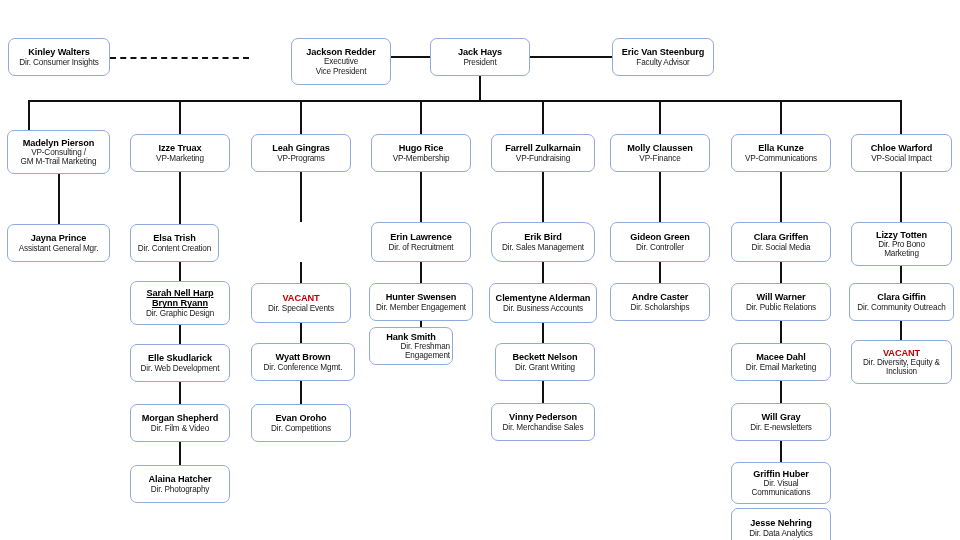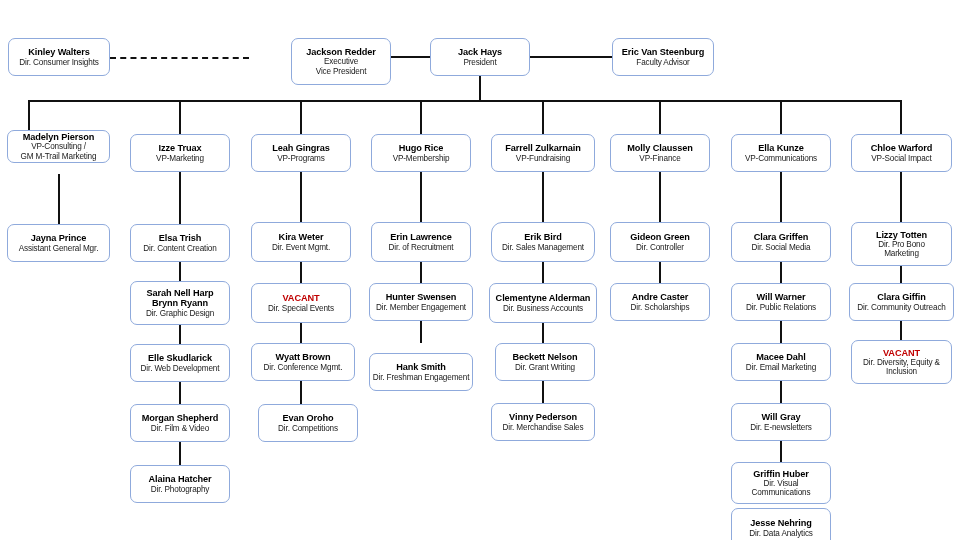--- a/index.html
+++ b/index.html
@@ -35,20 +35,21 @@
   }
   .node .nm {
     font-weight: bold;
     font-size: 9.2px;
     color: #000000;
     letter-spacing: -0.1px;
     white-space: nowrap;
   }
   .node .nm.wrap {
     white-space: normal;
+    text-decoration: underline;
   }
   .node .ttl {
     font-size: 8.2px;
     color: #1a1a1a;
     letter-spacing: -0.15px;
   }
   .node.vacant .nm {
     color: #c00000;
   }
   .conn {
@@ -119,21 +120,21 @@
       <div class="ttl">Vice President</div>
     </div>
     <div class="node" style="left: 430px; top: 38px; width: 100px; height: 38px;">
       <div class="nm">Jack Hays</div>
       <div class="ttl">President</div>
     </div>
     <div class="node" style="left: 612px; top: 38px; width: 102px; height: 38px;">
       <div class="nm">Eric Van Steenburg</div>
       <div class="ttl">Faculty Advisor</div>
     </div>
-    <div class="node" style="left: 7px; top: 130px; width: 103px; height: 33px;">
+    <div class="node" style="left: 7px; top: 130px; width: 103px; height: 44px;">
       <div class="nm">Madelyn Pierson</div>
       <div class="ttl">VP-Consulting /</div>
       <div class="ttl">GM M-Trail Marketing</div>
     </div>
     <div class="node" style="left: 130px; top: 134px; width: 100px; height: 38px;">
       <div class="nm">Izze Truax</div>
       <div class="ttl">VP-Marketing</div>
     </div>
     <div class="node" style="left: 251px; top: 134px; width: 100px; height: 38px;">
       <div class="nm">Leah Gingras</div>
@@ -156,66 +157,62 @@
       <div class="ttl">VP-Communications</div>
     </div>
     <div class="node" style="left: 851px; top: 134px; width: 101px; height: 38px;">
       <div class="nm">Chloe Warford</div>
       <div class="ttl">VP-Social Impact</div>
     </div>
     <div class="node" style="left: 7px; top: 224px; width: 103px; height: 38px;">
       <div class="nm">Jayna Prince</div>
       <div class="ttl">Assistant General Mgr.</div>
     </div>
-    <div class="node" style="left: 130px; top: 224px; width: 100px; height: 38px;">
+    <div class="node" style="left: 130px; top: 224px; width: 89px; height: 38px;">
       <div class="nm">Elsa Trish</div>
       <div class="ttl">Dir. Content Creation</div>
     </div>
     <div class="node" style="left: 130px; top: 281px; width: 100px; height: 44px;">
       <div class="nm wrap">Sarah Nell Harp</div>
       <div class="nm wrap">Brynn Ryann</div>
       <div class="ttl">Dir. Graphic Design</div>
     </div>
     <div class="node" style="left: 130px; top: 344px; width: 100px; height: 38px;">
       <div class="nm">Elle Skudlarick</div>
       <div class="ttl">Dir. Web Development</div>
     </div>
     <div class="node" style="left: 130px; top: 404px; width: 100px; height: 38px;">
       <div class="nm">Morgan Shepherd</div>
       <div class="ttl">Dir. Film &amp; Video</div>
     </div>
     <div class="node" style="left: 130px; top: 465px; width: 100px; height: 38px;">
       <div class="nm">Alaina Hatcher</div>
       <div class="ttl">Dir. Photography</div>
     </div>
-    <div class="node" style="left: 251px; top: 222px; width: 100px; height: 40px;">
-      <div class="nm">Kira Weter</div>
-      <div class="ttl">Dir. Event Mgmt.</div>
-    </div>
     <div class="node vacant" style="left: 251px; top: 283px; width: 100px; height: 40px;">
       <div class="nm">VACANT</div>
       <div class="ttl">Dir. Special Events</div>
     </div>
     <div class="node" style="left: 251px; top: 343px; width: 104px; height: 38px;">
       <div class="nm">Wyatt Brown</div>
       <div class="ttl">Dir. Conference Mgmt.</div>
     </div>
-    <div class="node" style="left: 251px; top: 404px; width: 100px; height: 38px; margin-left: 7px;">
+    <div class="node" style="left: 251px; top: 404px; width: 100px; height: 38px;">
       <div class="nm">Evan Oroho</div>
       <div class="ttl">Dir.  Competitions</div>
     </div>
     <div class="node" style="left: 371px; top: 222px; width: 100px; height: 40px;">
       <div class="nm">Erin Lawrence</div>
       <div class="ttl">Dir. of Recruitment</div>
     </div>
     <div class="node" style="left: 369px; top: 283px; width: 104px; height: 38px;">
       <div class="nm">Hunter Swensen</div>
       <div class="ttl">Dir. Member Engagement</div>
     </div>
-    <div class="node" style="left: 369px; top: 353px; width: 104px; height: 38px;">
+    <div class="node" style="left: 369px; top: 327px; width: 84px; height: 38px; text-align: right;">
       <div class="nm">Hank Smith</div>
       <div class="ttl">Dir. Freshman Engagement</div>
     </div>
     <div class="node" style="left: 491px; top: 222px; width: 104px; height: 40px; border-radius: 11px;">
       <div class="nm">Erik Bird</div>
       <div class="ttl">Dir. Sales Management</div>
     </div>
     <div class="node" style="left: 489px; top: 283px; width: 108px; height: 40px; text-align: right;">
       <div class="nm">Clementyne Alderman</div>
       <div class="ttl">Dir. Business Accounts</div>

